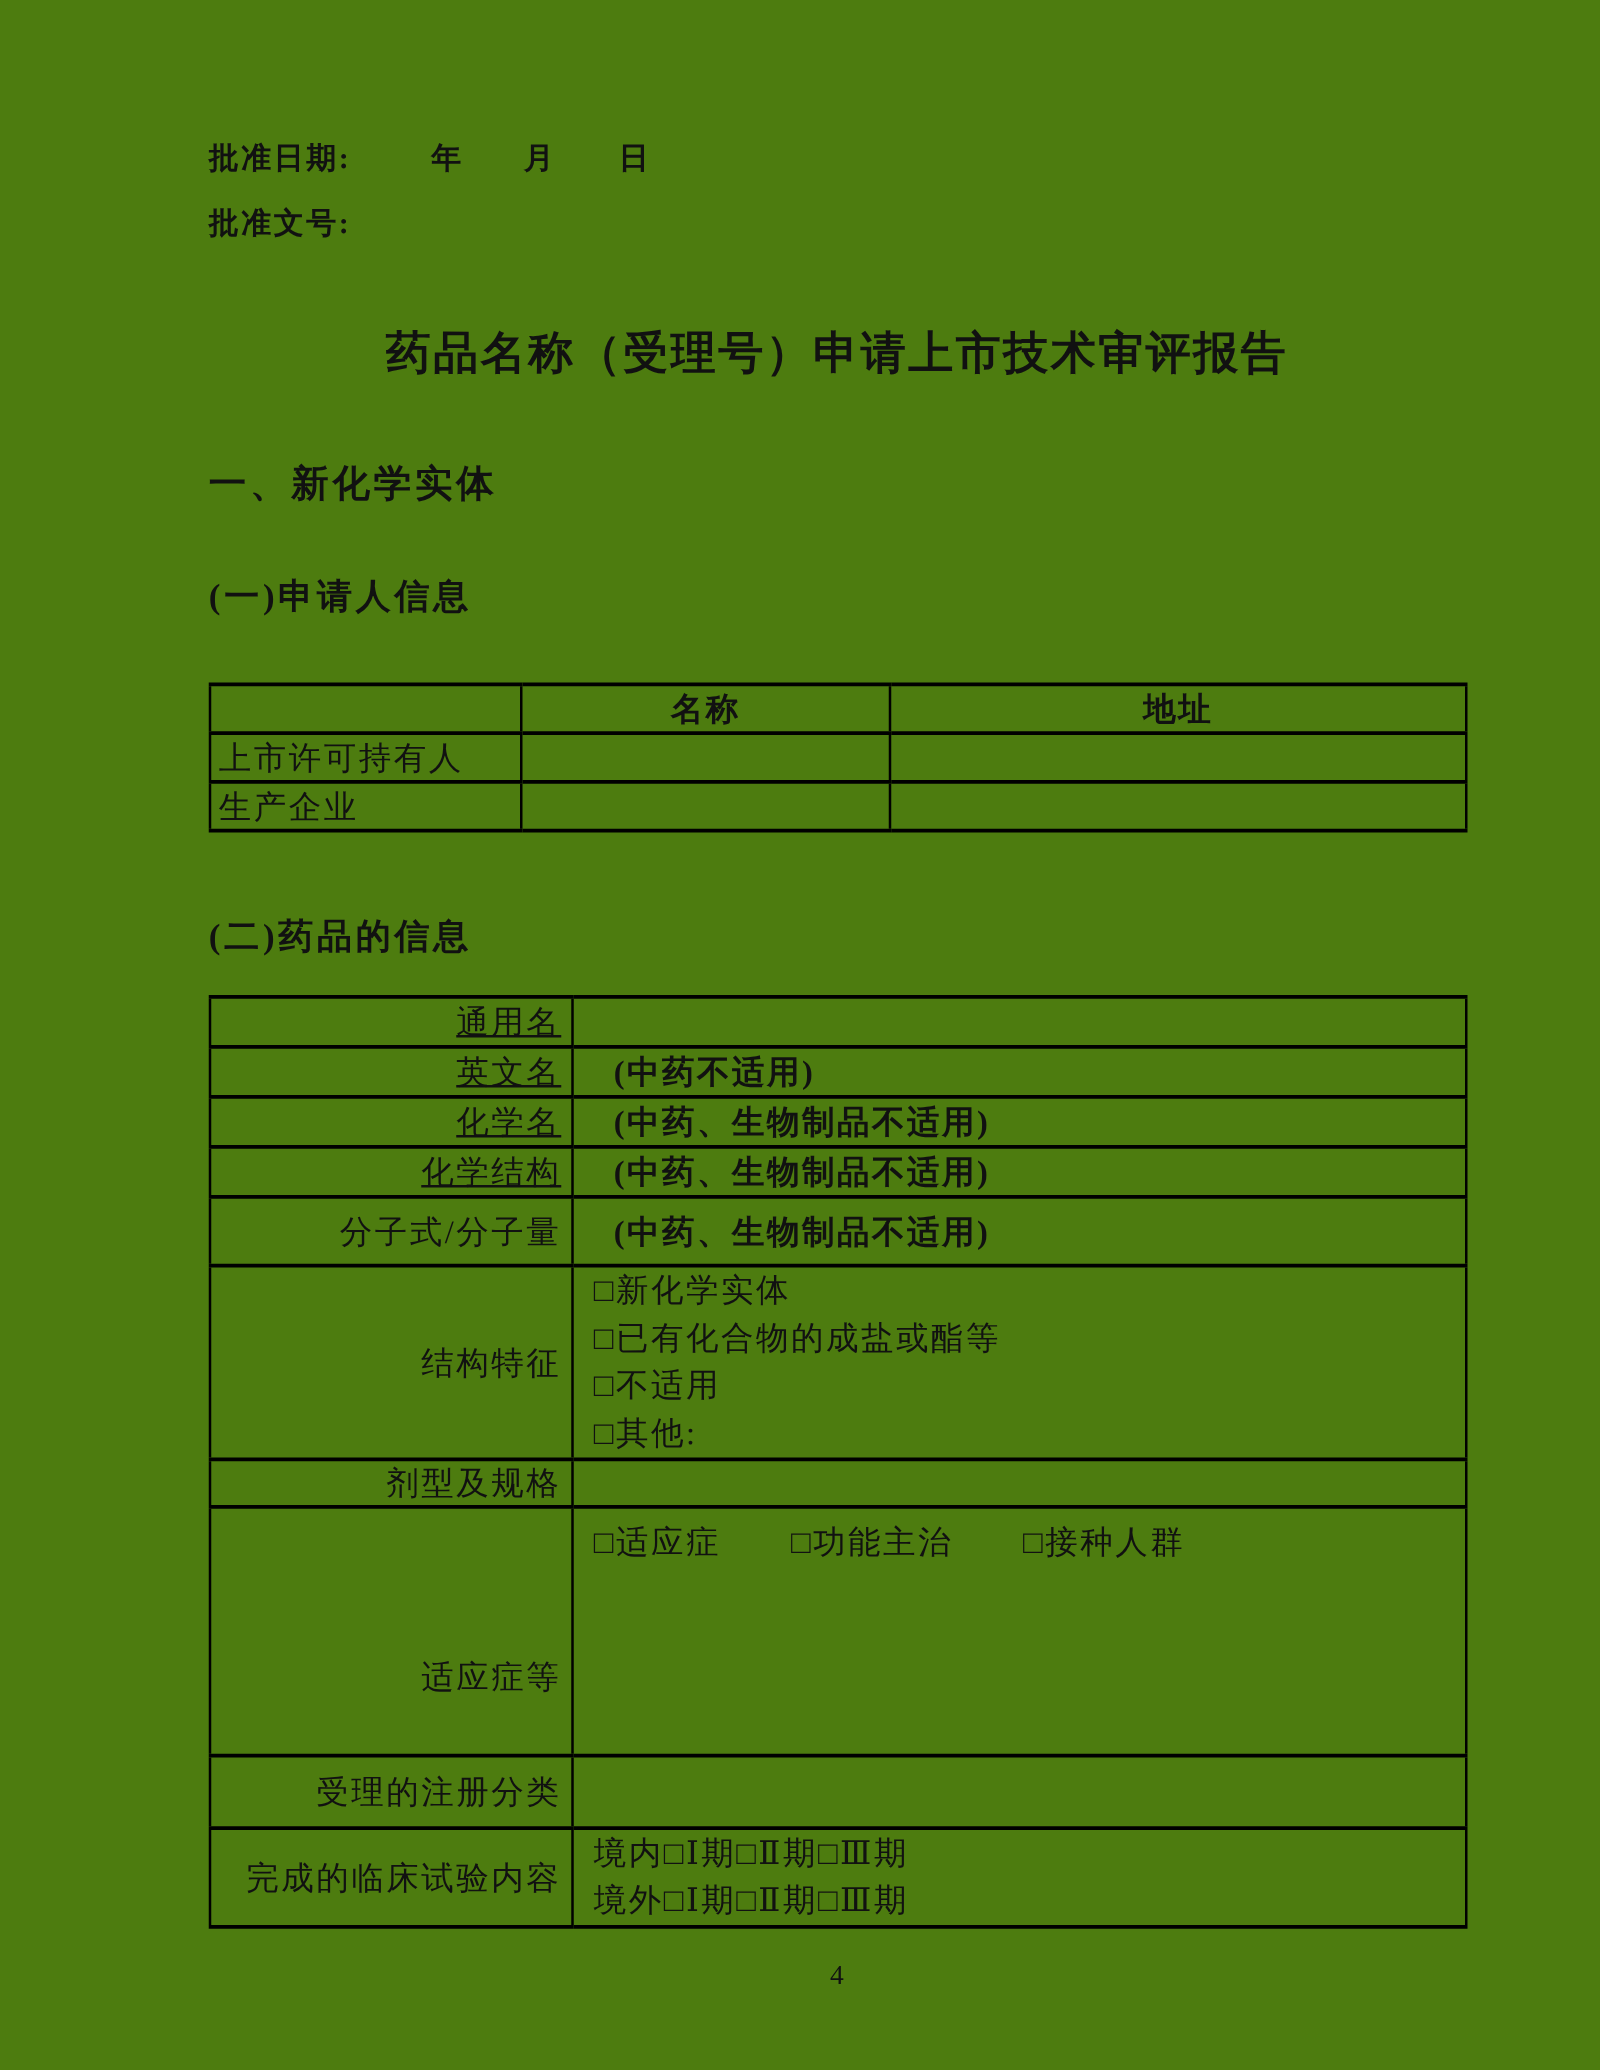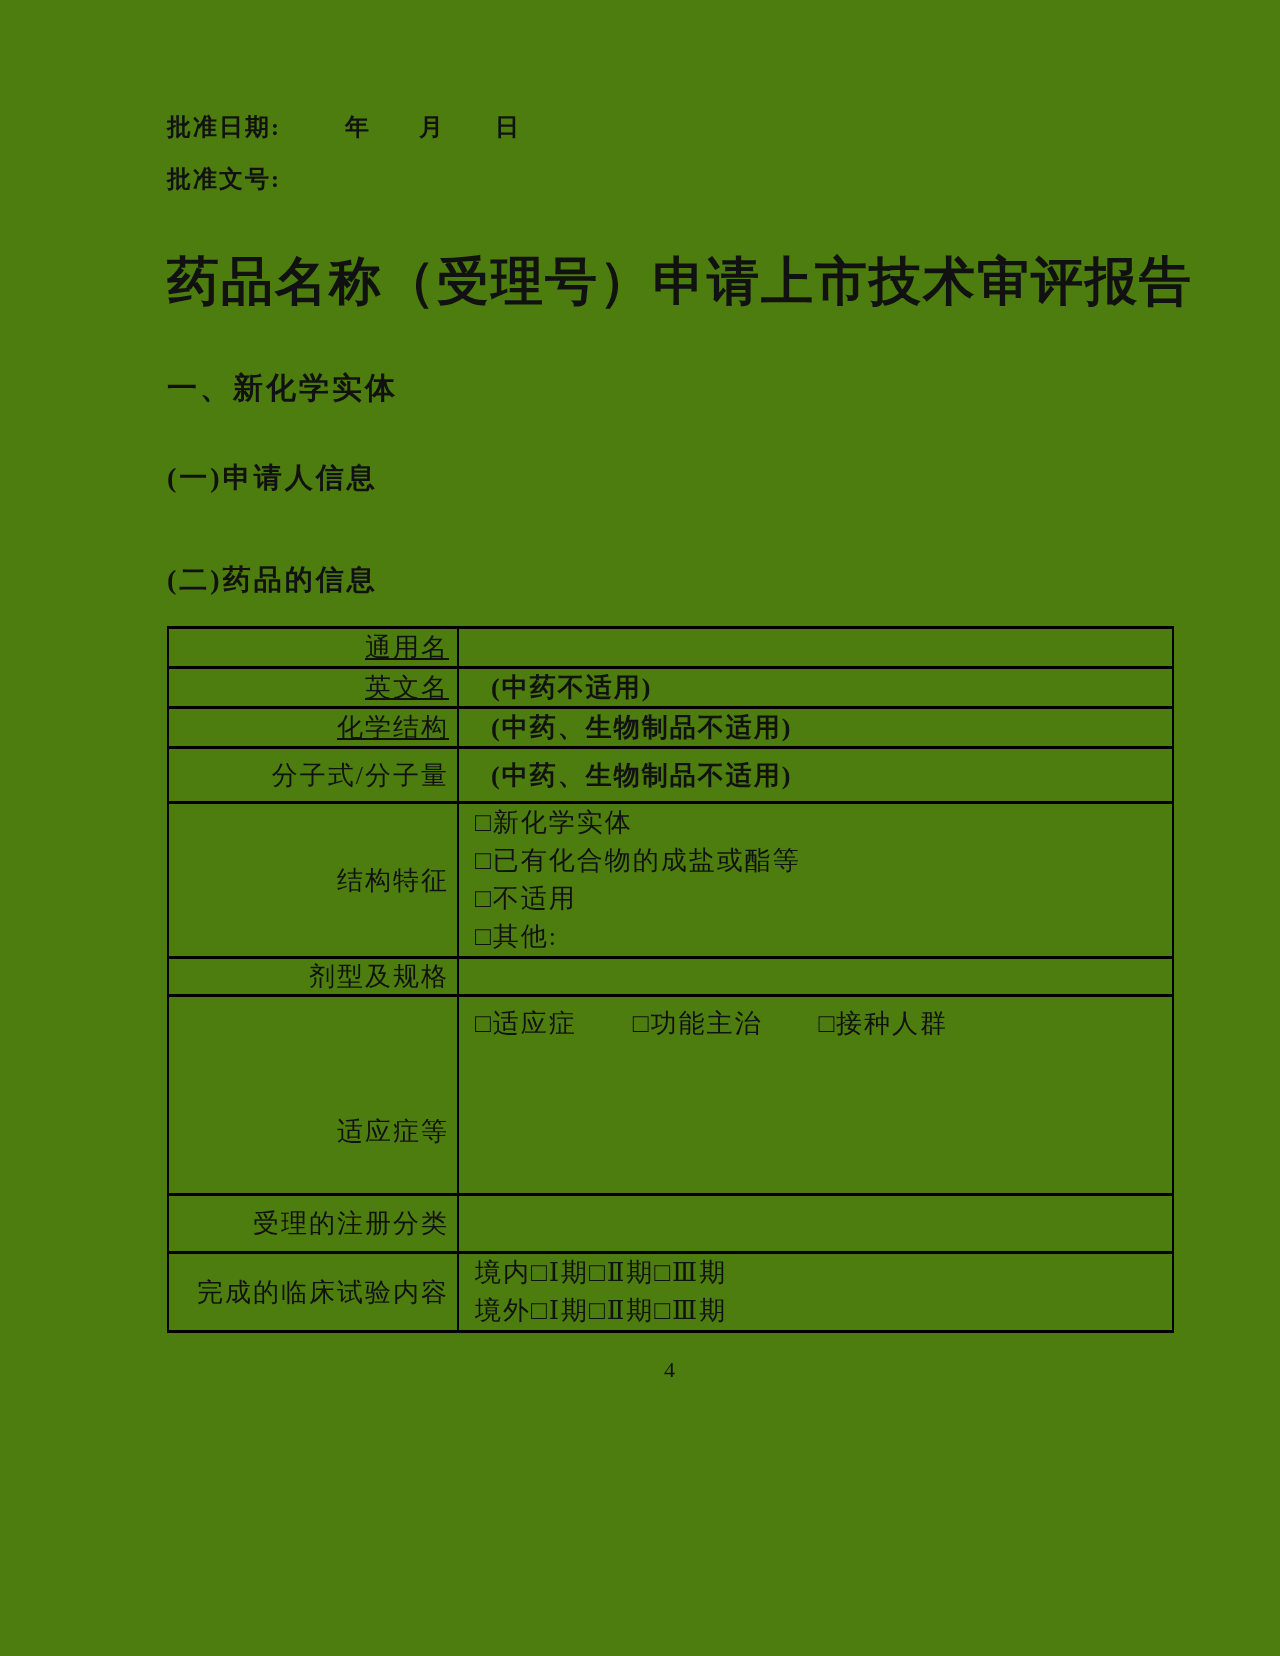--- a/index.html
+++ b/index.html
@@ -31,21 +31,21 @@
   }
   .approval-line.second { margin-top:22px; }
   .date-field { display:inline-block; }
   .date-field.gap1 { margin-left:56px; }
   .date-field.gap2 { margin-left:40px; }
   .date-field.gap3 { margin-left:42px; }
 
   
   .doc-title {
     margin:58px 0 0 0;
-    font-size:52px;
+    font-size:36px;
     font-weight:bold;
     line-height:60px;
     text-align:center;
     letter-spacing:2px;
     white-space:nowrap;
   }
 
   
   .section-heading {
     margin-top:58px;
@@ -129,38 +129,66 @@
     <div class="approval-line second">
       <span>批准文号:</span>
     </div>
 
     <h1 class="doc-title">药品名称（受理号）申请上市技术审评报告</h1>
 
     <h2 class="section-heading">一、新化学实体</h2>
 
     <h3 class="subsection-heading">(一)申请人信息</h3>
 
+    <table class="t1">
+      <colgroup>
+          <col style="width:249px">
+          <col style="width:295px">
+          <col style="width:461px">
+        </colgroup>
+      <tbody>
+          <tr>
+        <td class="hdr"></td>
+        <td class="hdr">名称</td>
+        <td class="hdr">地址</td>
+      </tr>
+      <tr>
+        <td class="lbl">上市许可持有人</td>
+        <td></td>
+        <td></td>
+      </tr>
+      <tr>
+        <td class="lbl">生产企业</td>
+        <td></td>
+        <td></td>
+      </tr>
+    </tbody>
+      </table>
 
     <h3 class="subsection-heading drug">(二)药品的信息</h3>
 
     <table class="t2">
       <colgroup>
           <col style="width:290px">
           <col style="width:715px">
         </colgroup>
       <tbody>
           <tr class="row">
         <td class="lbl h37">通用名</td>
         <td class="val"></td>
       </tr>
       <tr>
         <td class="lbl h37">英文名</td>
         <td class="val bold-val">(中药不适用)</td>
       </tr>
       <tr>
+        <td class="lbl h37">化学名</td>
+        <td class="val bold-val">(中药、生物制品不适用)</td>
+      </tr>
+      <tr>
         <td class="lbl h37">化学结构</td>
         <td class="val bold-val">(中药、生物制品不适用)</td>
       </tr>
       <tr>
         <td class="lbl h52">分子式/分子量</td>
         <td class="val bold-val">(中药、生物制品不适用)</td>
       </tr>
       <tr>
         <td class="lbl h151">结构特征</td>
         <td class="lines-cell">

